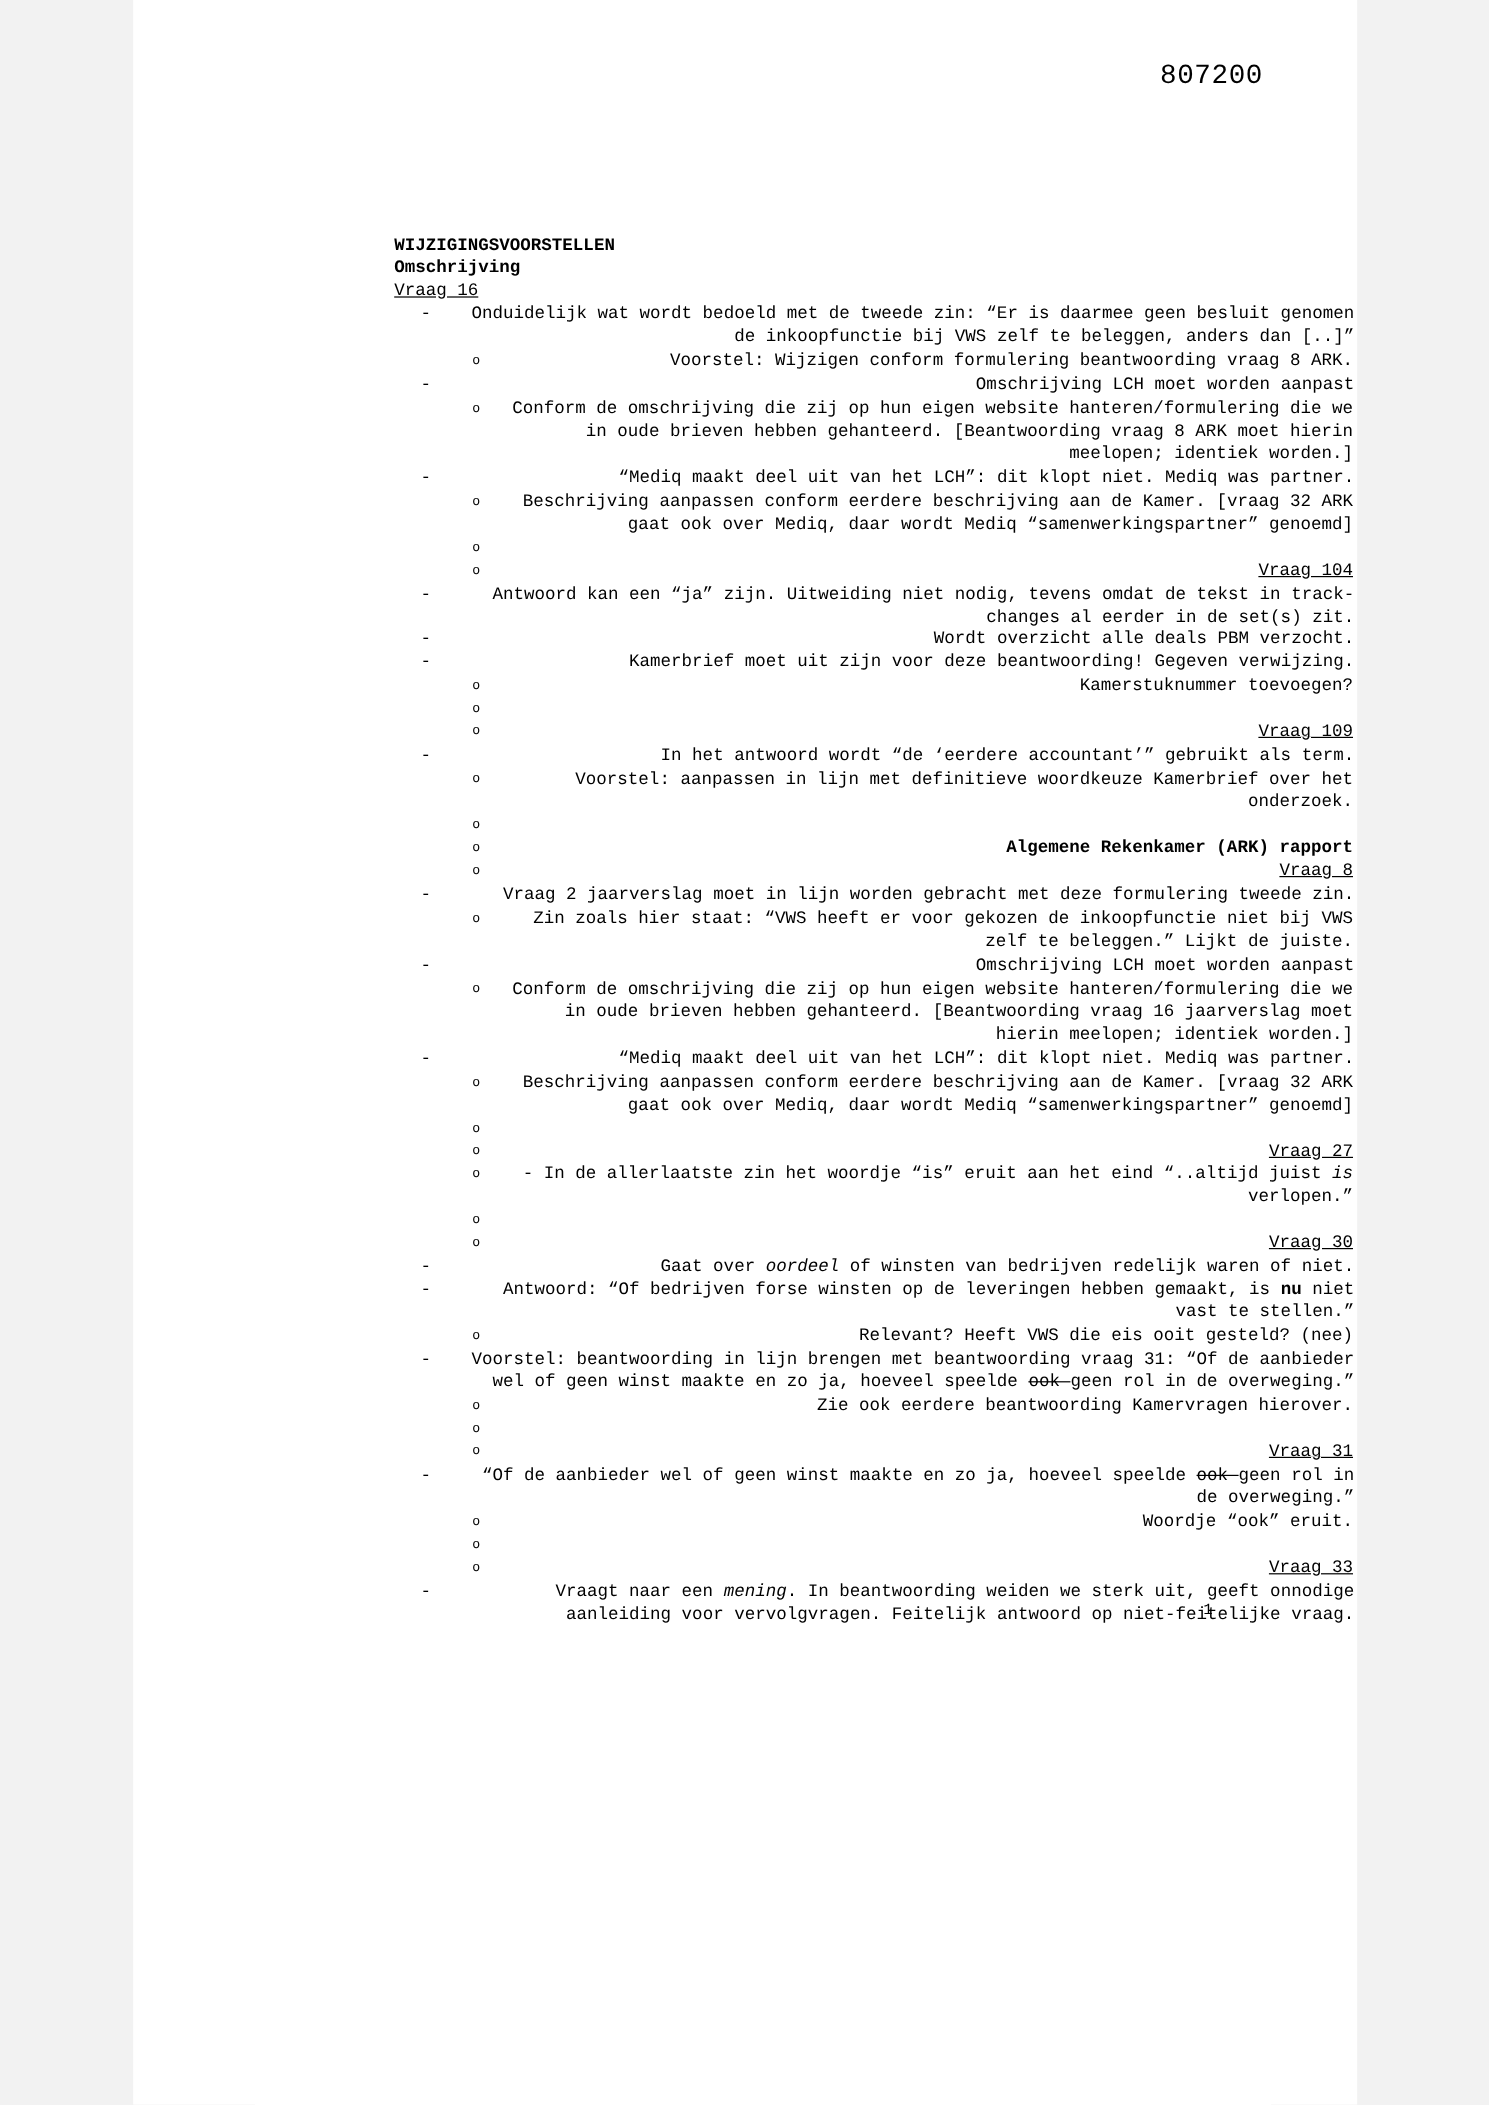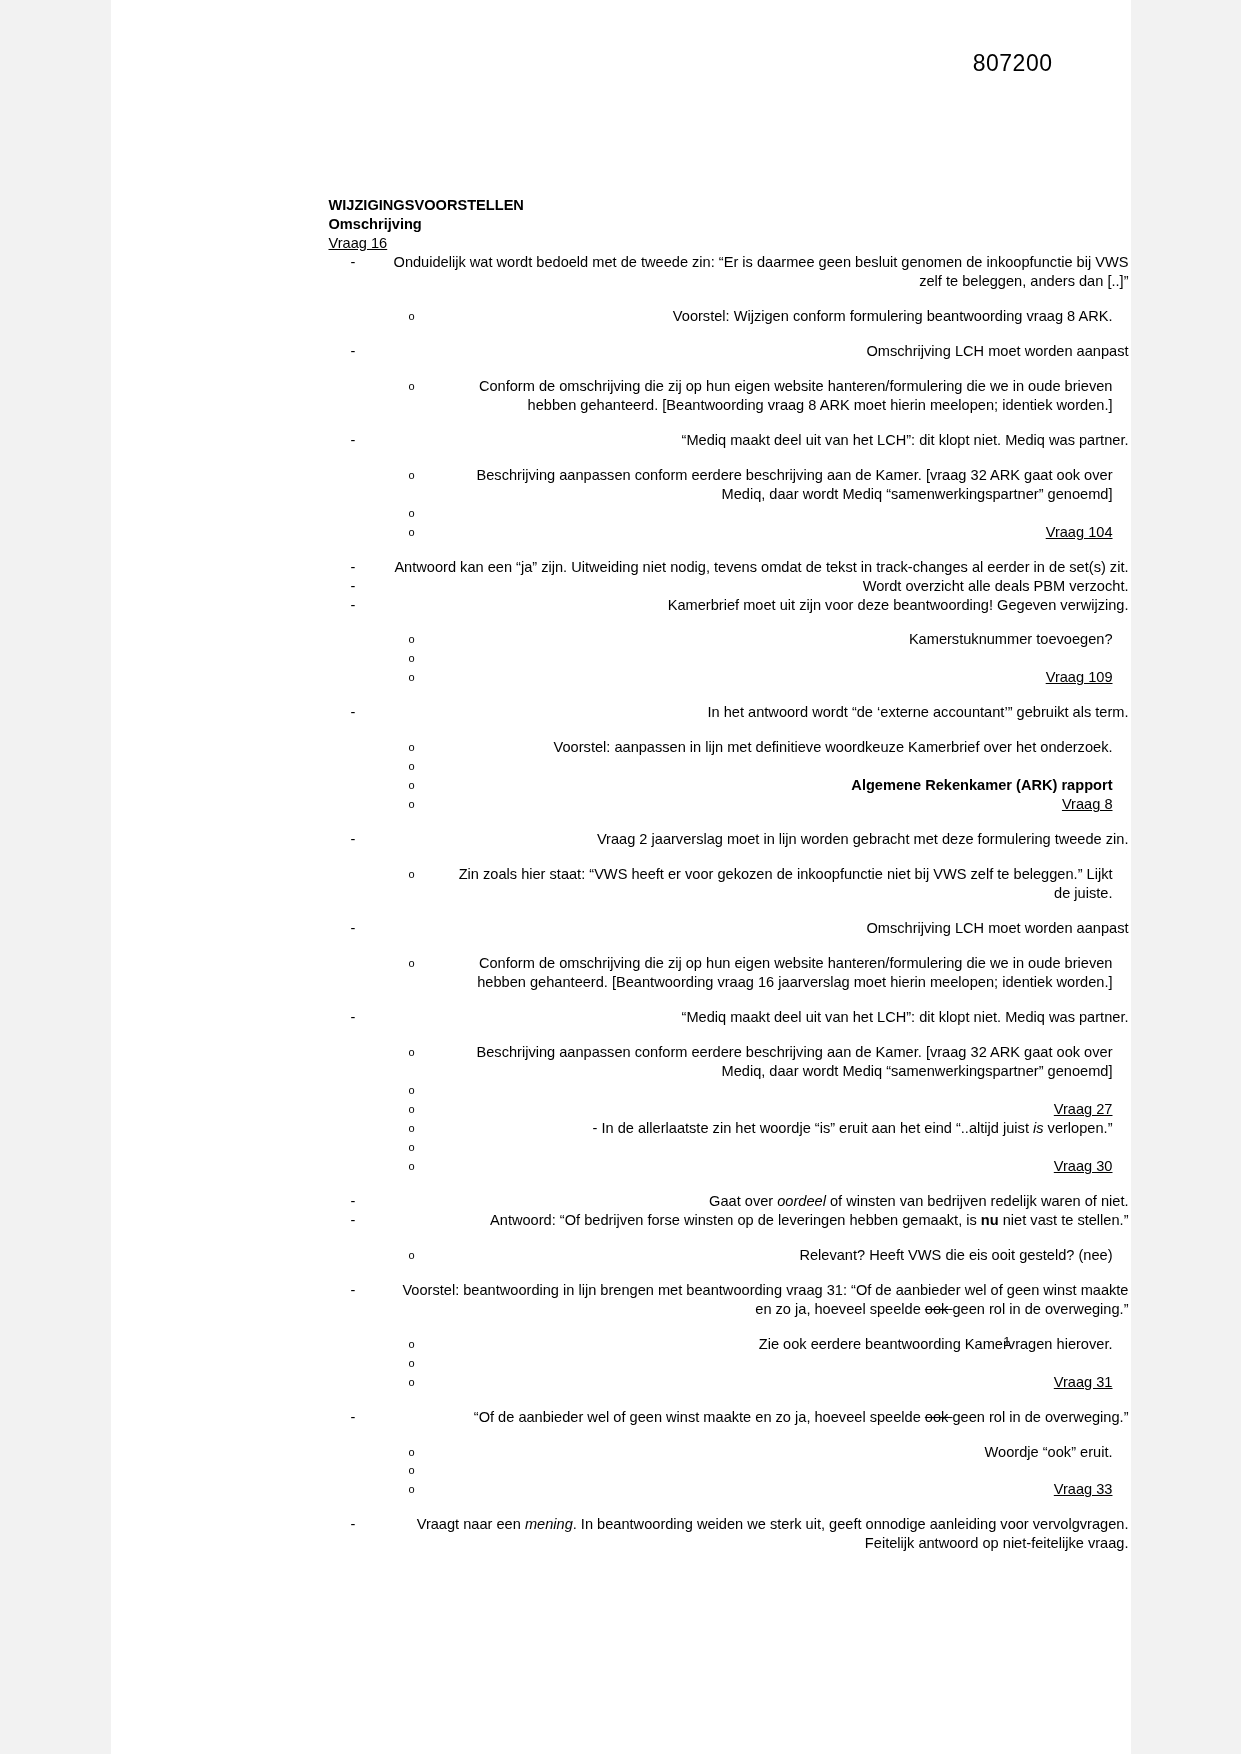--- a/index.html
+++ b/index.html
@@ -6,21 +6,21 @@
     margin: 0;
     padding: 0;
     background: #f2f2f2;
   }
   .page {
     width: 1020px;
     height: 1754px;
     background: #ffffff;
     position: relative;
     margin: 0 auto;
-    font-family: Liberation Sans, sans-serif;
+    font-family: Liberation Mono, monospace;
     color: #000000;
     box-sizing: border-box;
     overflow: hidden;
   }
   .doc-number {
     position: absolute;
     top: 50px;
     right: 78px;
     font-size: 23px;
     letter-spacing: 0.5px;
@@ -71,21 +71,21 @@
     line-height: 1.30;
   }
   ul.lvl1 > li::before {
     content: "-";
     position: absolute;
     left: 22px;
     top: 0;
   }
   ul.lvl2 {
     list-style: none;
-    margin: 16px;
+    margin: 1px;
     padding: 0;
   }
   ul.lvl2 > li {
     position: relative;
     padding-left: 94px;
     margin: 0;
     line-height: 1.30;
     min-height: 1.30em;
   }
   ul.lvl2 > li::before {
@@ -127,21 +127,21 @@
           <li><span class="underline">Vraag 104</span></li>
         </ul>
         <li><span>Antwoord kan een “ja” zijn. Uitweiding niet nodig, tevens omdat de tekst in track-changes al eerder in de set(s) zit.</span></li>
         <li><span>Wordt overzicht alle deals PBM verzocht.</span></li>
         <li><span>Kamerbrief moet uit zijn voor deze beantwoording! Gegeven verwijzing.</span></li>
         <ul class="lvl2">
           <li><span>Kamerstuknummer toevoegen?</span></li>
           <li class="blank-line"><span></span></li>
           <li><span class="underline">Vraag 109</span></li>
         </ul>
-        <li><span>In het antwoord wordt “de ‘externe accountant’” gebruikt als term.</span></li>
+        <li><span>In het antwoord wordt “de ‘eerdere accountant’” gebruikt als term.</span></li>
         <ul class="lvl2">
           <li><span>Voorstel: aanpassen in lijn met definitieve woordkeuze Kamerbrief over het onderzoek.</span></li>
           <li class="blank-line"><span></span></li>
           <li><span class="bold">Algemene Rekenkamer (ARK) rapport</span></li>
           <li><span class="underline">Vraag 8 </span></li>
         </ul>
         <li><span>Vraag 2 jaarverslag moet in lijn worden gebracht met deze formulering tweede zin.</span></li>
         <ul class="lvl2">
           <li><span>Zin zoals hier staat: “VWS heeft er voor gekozen de inkoopfunctie niet bij VWS zelf te beleggen.” Lijkt de juiste.</span></li>
         </ul>

